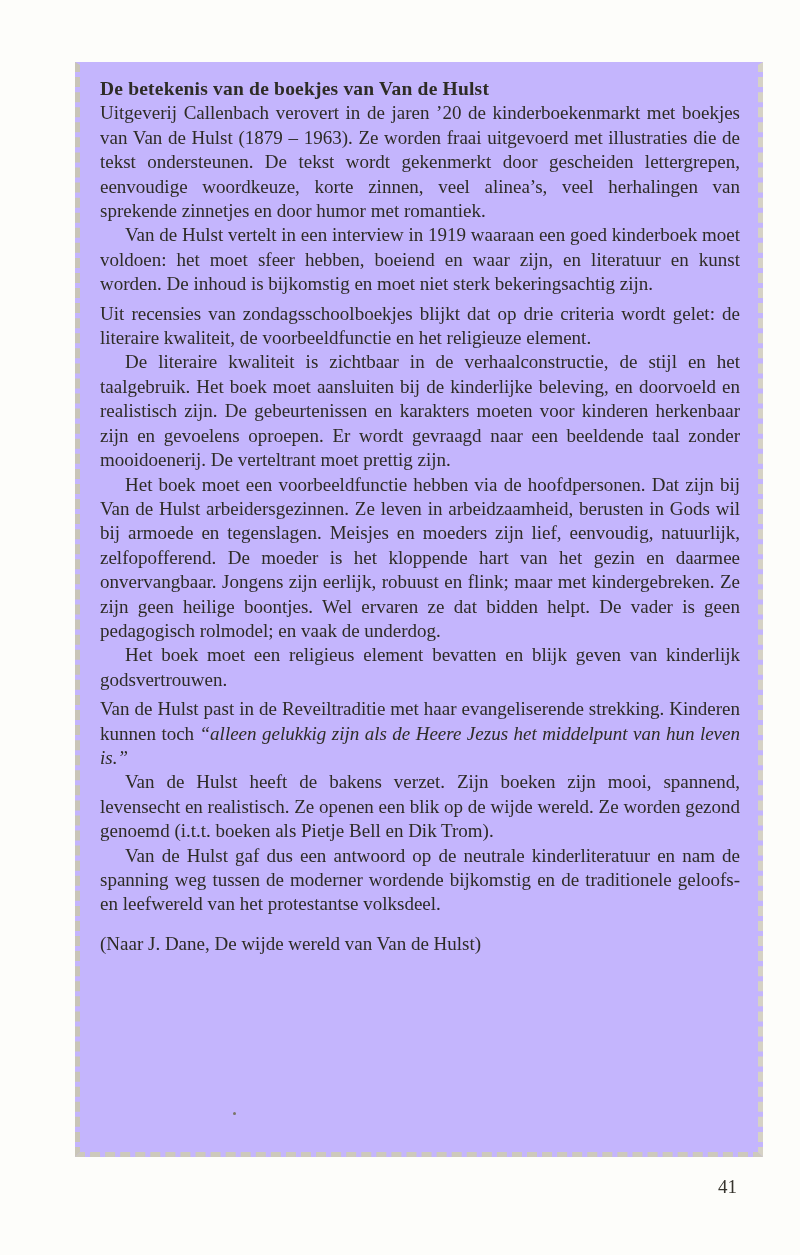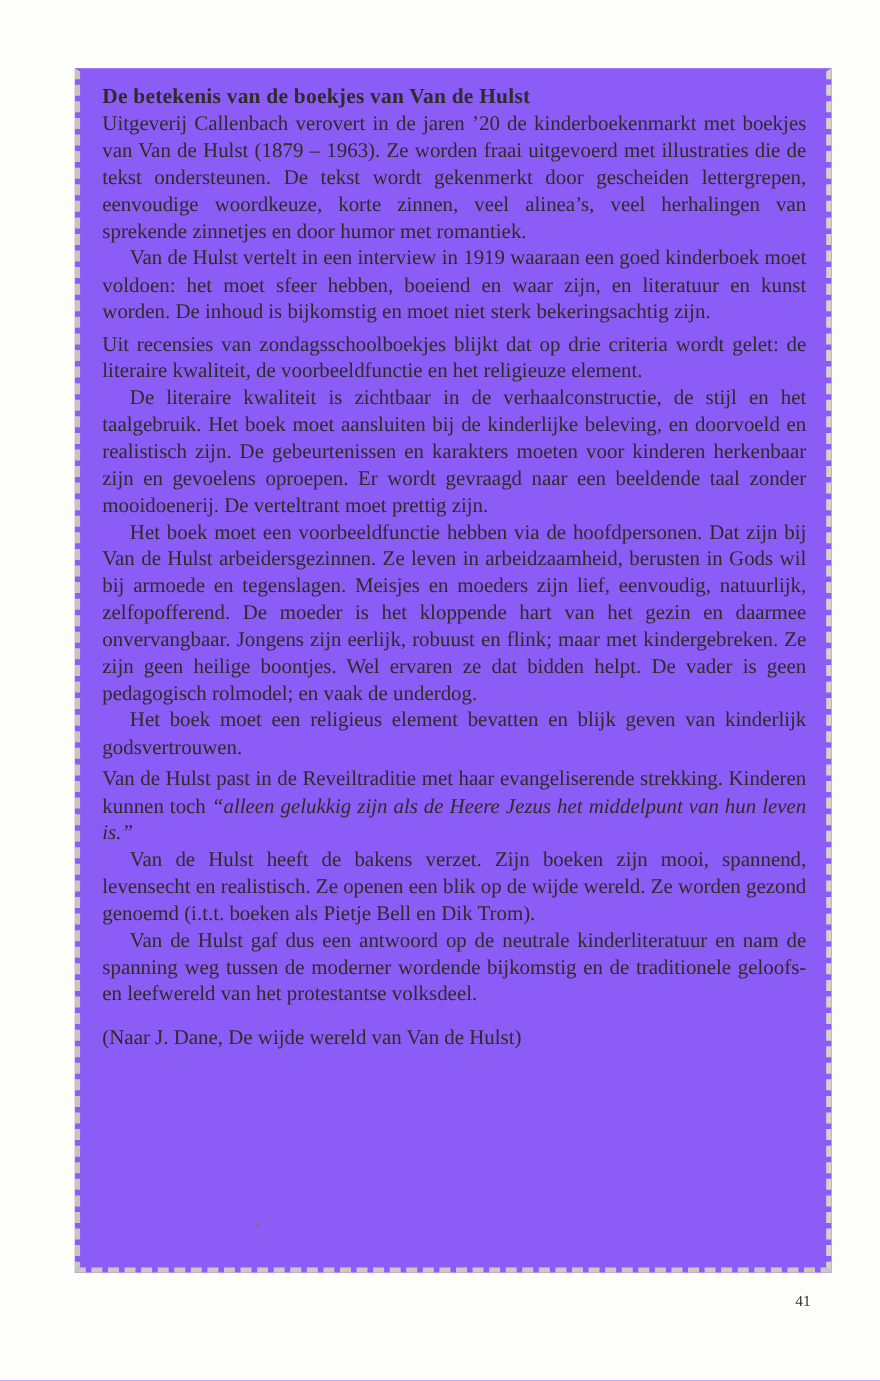--- a/index.html
+++ b/index.html
@@ -10,26 +10,26 @@
     width: 800px;
     height: 1255px;
     position: relative;
     background: #fdfdfa;
     font-family: "Liberation Serif", "DejaVu Serif", serif;
     color: #2e2c26;
     overflow: hidden;
   }
   .text-box {
     position: absolute;
-    left: 68px;
+    left: 75px;
     top: 62px;
     width: 688px;
     height: 1095px;
     box-sizing: border-box;
-    background: #8b5cf6;
+    background: #c4b5fd;
     border-left: 5px dashed #c9c5b8;
     border-right: 5px dashed #d6d2c5;
     border-bottom: 5px dashed #cdc9bc;
     border-top: 3px solid transparent;
     padding: 12px 18px 8px 20px;
     text-align: justify;
     font-size: 19px;
     line-height: 24.4px;
     overflow: hidden;
   }
@@ -64,21 +64,21 @@
     font-style: italic;
   }
   .source {
     margin-top: 15px;
     text-align: left;
   }
   .page-number {
     position: absolute;
     top: 1176px;
     right: 63px;
-    font-size: 14px;
+    font-size: 19px;
     color: #35332c;
   }
   
   .speck-1 {
     position: absolute;
     left: 233px;
     top: 1112px;
     width: 3px;
     height: 3px;
     background: #7a7568;

